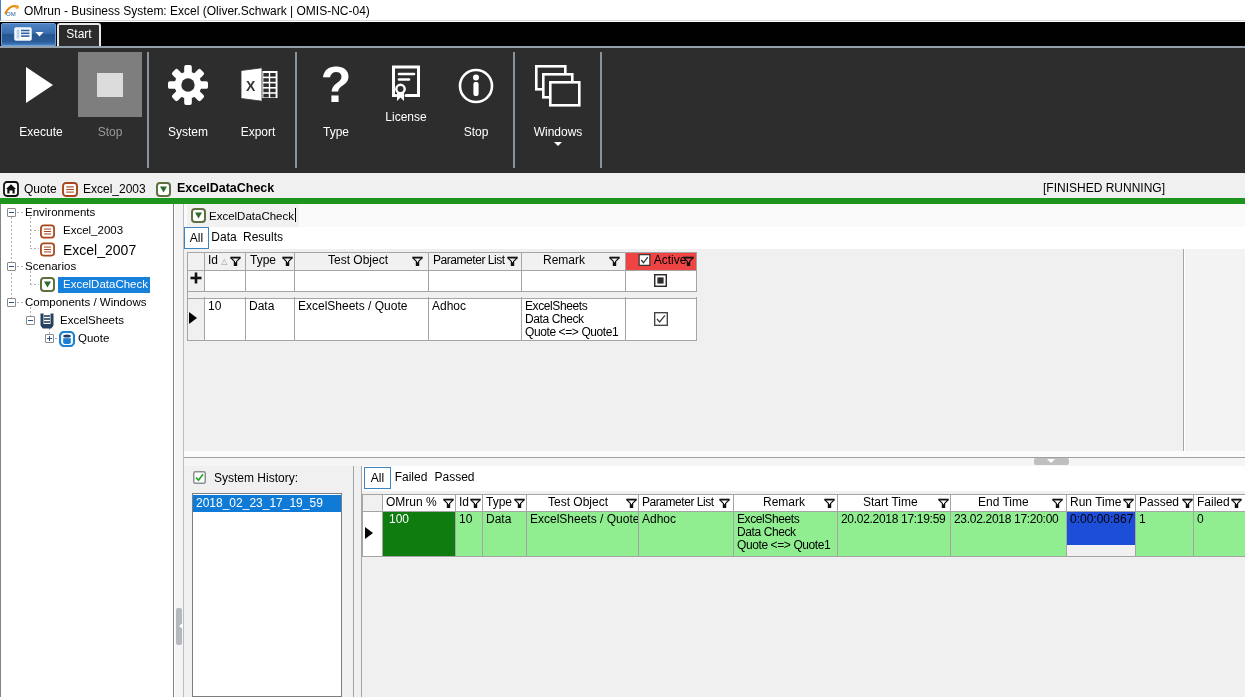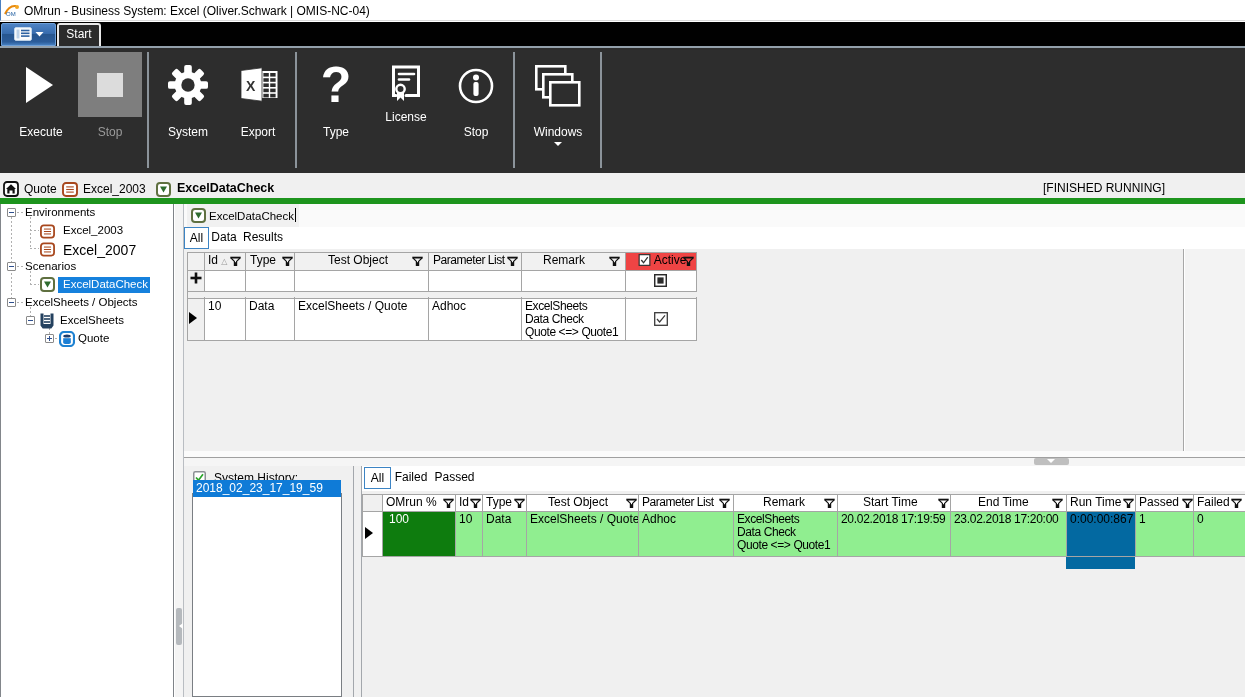--- a/index.html
+++ b/index.html
@@ -149,21 +149,21 @@
 <div class="abs doth" style="left:17px;top:302px;width:6px"></div>
 <div class="abs dotv" style="left:30px;top:307px;height:9px"></div>
 <div class="abs dotv" style="left:49px;top:328px;height:6px"></div>
 <div class="abs doth" style="left:55px;top:338px;width:4px"></div>
 <div class="abs" style="left:25px;top:206px;font-size:11.5px">Environments</div>
 <div class="abs" style="left:63px;top:224px;font-size:11.5px">Excel_2003</div>
 <div class="abs" style="left:63px;top:242px;font-size:14px">Excel_2007</div>
 <div class="abs" style="left:25px;top:260px;font-size:11.5px">Scenarios</div>
 <div class="abs" style="left:58px;top:277px;width:92px;height:16px;background:#1681dd"></div>
 <div class="abs" style="left:63px;top:278px;color:#fff;font-size:11.5px">ExcelDataCheck</div>
-<div class="abs" style="left:25px;top:296px;font-size:11.5px">ExcelSheets / Objects</div>
+<div class="abs" style="left:25px;top:296px;font-size:11.5px">Components / Windows</div>
 <div class="abs" style="left:60px;top:314px;font-size:11.5px">ExcelSheets</div>
 <div class="abs" style="left:78px;top:332px;font-size:11.5px">Quote</div>
 <div class="abs ebox" style="left:7px;top:208px">
     <i></i>
   </div>
 <div class="abs ebox" style="left:7px;top:262px">
     <i></i>
   </div>
 <div class="abs ebox" style="left:7px;top:298px">
     <i></i>
@@ -307,21 +307,21 @@
 <div class="abs" style="left:184px;top:457px;width:1061px;height:9px;background:#f5f5f5;border-top:1px solid #a0a0a0"></div>
 <div class="abs" style="left:1034px;top:458px;width:35px;height:7px;background:#bfbfbf;border-radius:2px"></div>
 <div class="abs" style="left:1047px;top:459px;border:4px solid transparent;border-top:4px solid #fff"></div>
 <div class="abs" style="left:184px;top:466px;width:169px;height:231px;background:#f0f0f0"></div>
 <svg class="abs" style="left:193px;top:471px" width="13" height="13" viewBox="0 0 13 13">
 <rect x="0.75" y="0.75" width="11.5" height="11.5" rx="1.5" fill="#fff" stroke="#8b8f94" stroke-width="1.5"></rect>
 <path d="M3,6.5 L5.5,9.2 L10,3.2" stroke="#28a428" stroke-width="1.7" fill="none"></path>
   </svg>
 <div class="abs" style="left:214px;top:471px">System History:</div>
 <div class="abs" style="left:192px;top:493px;width:150px;height:204px;background:#fff;border:1px solid #7a7e83"></div>
-<div class="abs" style="left:193px;top:480px;width:148px;height:17px;background:#0f7bd7;color:#fff;line-height:17px;padding-left:3px">2018_02_23_17_19_59</div>
+<div class="abs" style="left:193px;top:495px;width:148px;height:17px;background:#0f7bd7;color:#fff;line-height:17px;padding-left:3px">2018_02_23_17_19_59</div>
 <div class="abs" style="left:353px;top:466px;width:9px;height:231px;background:#f0f0f0;border-left:1px solid #a3a7ac;border-right:1px solid #a3a7ac"></div>
 <div class="abs" style="left:362px;top:466px;width:883px;height:231px;background:#fff"></div>
 <div class="abs" style="left:364px;top:467px;width:27px;height:22px;border:1px solid #3c84c4;text-align:center;line-height:21px;background:#fff">All</div>
 <div class="abs" style="left:392px;top:467px;width:38px;height:22px;text-align:center;line-height:21px">Failed</div>
 <div class="abs" style="left:433px;top:467px;width:43px;height:22px;text-align:center;line-height:21px">Passed</div>
 <div class="abs" style="left:362px;top:491px;width:883px;height:206px;background:#f0f0f0"></div>
 <div class="abs cell" style="left:362px;top:494px;width:20px;height:17px;background:#f0f0f0;padding-left:4px;"></div>
 <div class="abs cell" style="left:382px;top:494px;width:73px;height:17px;background:#fff;padding-left:4px;"><span style="margin-left:0px">OMrun %</span></div>
 <div class="abs cell" style="left:455px;top:494px;width:27px;height:17px;background:#fff;padding-left:4px;"><span style="">Id</span></div>
 <div class="abs cell" style="left:482px;top:494px;width:44px;height:17px;background:#fff;padding-left:4px;"><span style="">Type</span></div>
@@ -335,21 +335,21 @@
 <div class="abs cell" style="left:1193px;top:494px;width:53px;height:17px;background:#fff;padding-left:4px;"><span style="">Failed</span></div>
 <div class="abs cell" style="left:362px;top:511px;width:20px;height:45px;background:#fff;padding:0;text-align:center;"><span class="arrowr" style="margin-top:16px"></span></div>
 <div class="abs cell" style="left:382px;top:511px;width:73px;height:45px;background:#0e7c0e;color:#fff;padding-left:7px;">100</div>
 <div class="abs cell" style="left:455px;top:511px;width:27px;height:45px;background:#90ee90;">10</div>
 <div class="abs cell" style="left:482px;top:511px;width:44px;height:45px;background:#90ee90;">Data</div>
 <div class="abs cell" style="left:526px;top:511px;width:112px;height:45px;background:#90ee90;">ExcelSheets / Quote</div>
 <div class="abs cell" style="left:638px;top:511px;width:95px;height:45px;background:#90ee90;">Adhoc</div>
 <div class="abs cell" style="left:733px;top:511px;width:104px;height:45px;background:#90ee90;"><span style="letter-spacing:-0.4px">ExcelSheets<br>Data Check<br>Quote &lt;=&gt; Quote1</span></div>
 <div class="abs cell" style="left:837px;top:511px;width:113px;height:45px;background:#90ee90;"><span style="letter-spacing:-0.3px">20.02.2018 17:19:59</span></div>
 <div class="abs cell" style="left:950px;top:511px;width:116px;height:45px;background:#90ee90;"><span style="letter-spacing:-0.3px">23.02.2018 17:20:00</span></div>
-<div class="abs cell" style="left:1066px;top:511px;width:69px;height:58px;background:#0369a1;">0:00:00:867</div>
+<div class="abs cell" style="left:1066px;top:511px;width:69px;height:34px;background:#1d4ed8;">0:00:00:867</div>
 <div class="abs cell" style="left:1135px;top:511px;width:58px;height:45px;background:#90ee90;">1</div>
 <div class="abs cell" style="left:1193px;top:511px;width:53px;height:45px;background:#90ee90;">0</div>
 <div class="abs" style="left:362px;top:494px;width:1px;height:63px;background:#a5a5a5"></div>
 <div class="abs" style="left:382px;top:494px;width:1px;height:63px;background:#a5a5a5"></div>
 <div class="abs" style="left:455px;top:494px;width:1px;height:63px;background:#a5a5a5"></div>
 <div class="abs" style="left:482px;top:494px;width:1px;height:63px;background:#a5a5a5"></div>
 <div class="abs" style="left:526px;top:494px;width:1px;height:63px;background:#a5a5a5"></div>
 <div class="abs" style="left:638px;top:494px;width:1px;height:63px;background:#a5a5a5"></div>
 <div class="abs" style="left:733px;top:494px;width:1px;height:63px;background:#a5a5a5"></div>
 <div class="abs" style="left:837px;top:494px;width:1px;height:63px;background:#a5a5a5"></div>

